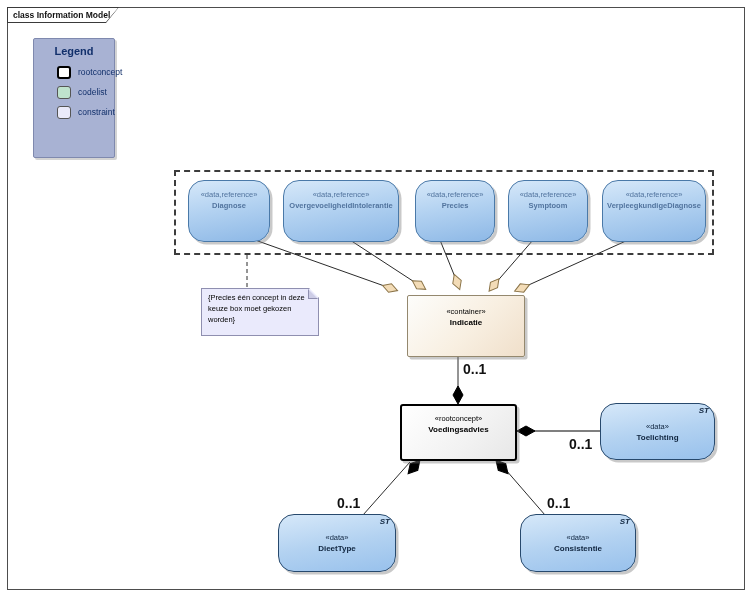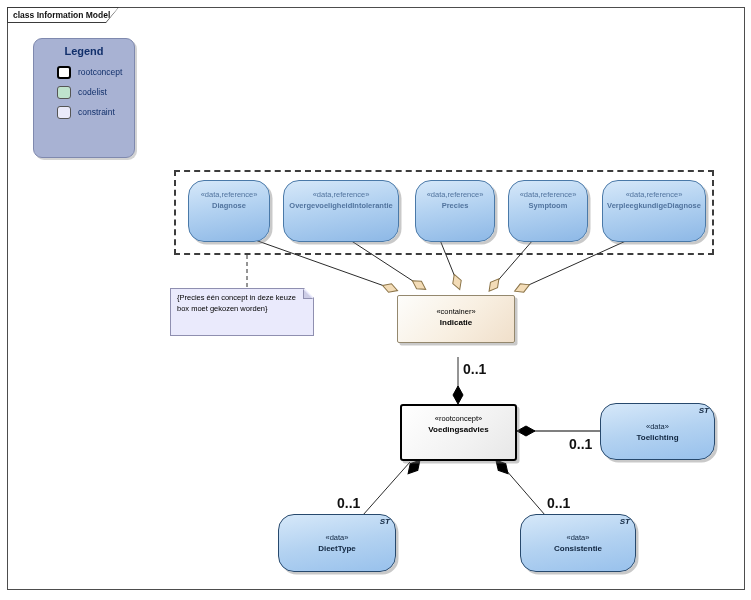--- a/index.html
+++ b/index.html
@@ -9,22 +9,22 @@
   
   .frame { position:absolute; left:7px; top:7px; width:738px; height:583px;
            border:1px solid #4d4d4d; background:#ffffff; }
   .frame-tab { position:absolute; left:7px; top:7px; width:112px; height:16px;
                background:#3a3a3a; clip-path:polygon(0 0,100% 0,calc(100% - 13px) 100%,0 100%); }
   .frame-tab-inner { position:absolute; left:1px; top:1px; width:110px; height:14px;
                background:#ffffff; clip-path:polygon(0 0,100% 0,calc(100% - 12px) 100%,0 100%);
                font-size:8.5px; font-weight:bold; color:#111; line-height:14px; padding-left:5px; }
 
   
-  .legend { position:absolute; left:33px; top:38px; width:102px; height:120px;
-            background:#a8b2d3; border:1px solid #7f89ae; border-radius:9px;
+  .legend { position:absolute; left:33px; top:38px; width:82px; height:120px;
+            background:#a8b2d3; border:1px solid #7f89ae; border-radius:2px;
             box-shadow:2px 2px 0 rgba(130,130,130,0.35); }
   .legend-title { text-align:center; font-size:11px; font-weight:bold; color:#12306b; margin-top:6px; }
   .legend-rows { margin-top:5px; }
   .legend-row { display:flex; align-items:center; height:20px; padding-left:23px; }
   .swatch { width:14px; height:13px; border-radius:3px; margin-right:7px; flex:0 0 auto; }
   .sw-rootconcept { background:#ffffff; border:2px solid #000000; }
   .sw-container   { background:#f5dfc4; border:1px solid #555; }
   .sw-data        { background:#8ec3ef; border:1px solid #555; }
   .sw-codelist    { background:#bfe3cd; border:1px solid #555; }
   .sw-constraint  { background:#eaeaf9; border:1px solid #555; }
@@ -53,21 +53,21 @@
 
   .containerbox { background:linear-gradient(135deg,#fdfdfb 0%,#f8efe1 55%,#f0dfca 100%);
                   border:1px solid #94886e; padding-top:11px; border-radius:2px; }
   .containerbox .stereo, .containerbox .cname { color:#000; }
 
   .rootbox { background:linear-gradient(135deg,#ffffff 0%,#f2f2f2 60%,#e7e7e7 100%);
              border:2.5px solid #000000; padding-top:8px; border-radius:3px; }
   .rootbox .stereo, .rootbox .cname { color:#000; }
 
   
-  .note { position:absolute; left:170px; top:288px; width:144px; height:48px; z-index:2;
+  .note { position:absolute; left:201px; top:288px; width:118px; height:48px; z-index:2;
           background:#eaeafc; border:1px solid #8f8fb0;
           clip-path:polygon(0 0,calc(100% - 10px) 0,100% 10px,100% 100%,0 100%);
           box-shadow:2.5px 2.5px 0 rgba(120,120,120,0.40); }
   .note-fold { position:absolute; right:0; top:0; width:10px; height:10px;
                background:#cdcde6; border-left:1px solid #8f8fb0; border-bottom:1px solid #8f8fb0;
                clip-path:polygon(0 0,100% 100%,0 100%); }
   .note-text { font-size:7.5px; color:#000; padding:4px 6px; line-height:1.45; }
 
   
   svg.connectors { position:absolute; left:0; top:0; width:751px; height:600px; z-index:1; }
@@ -157,21 +157,21 @@
   <div class="node refbox" style="left:602px; top:180px; width:104px; height:62px;">
     <span class="stereo">«data,reference»</span>
     <span class="cname">VerpleegkundigeDiagnose</span>
   </div>
 
   <div class="note">
     <div class="note-fold"></div>
     <div class="note-text">{Precies één concept in deze keuze box moet gekozen worden}</div>
   </div>
 
-  <div class="node containerbox" style="left:397px; top:295px; width:118px; height:48px;">
+  <div class="node containerbox" style="left:407px; top:295px; width:118px; height:62px;">
     <span class="stereo">«container»</span>
     <span class="cname">Indicatie</span>
   </div>
 
   <div class="node rootbox" style="left:400px; top:404px; width:117px; height:57px;">
     <span class="stereo">«rootconcept»</span>
     <span class="cname">Voedingsadvies</span>
   </div>
 
   <div class="node databox" style="left:600px; top:403px; width:115px; height:57px;">

